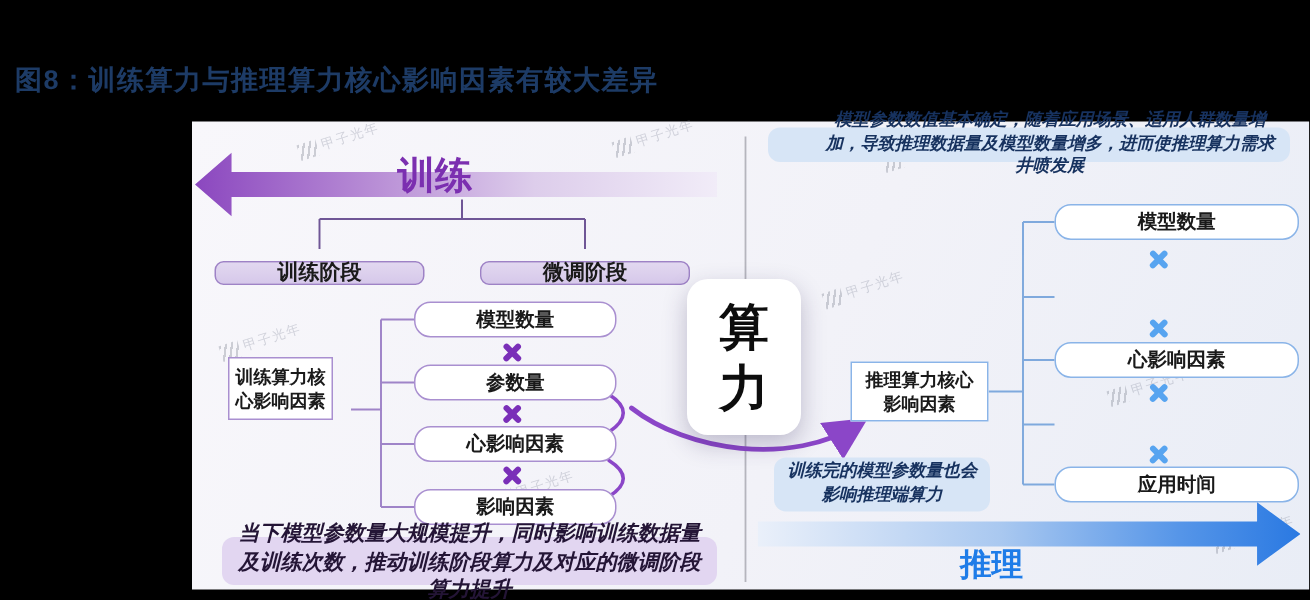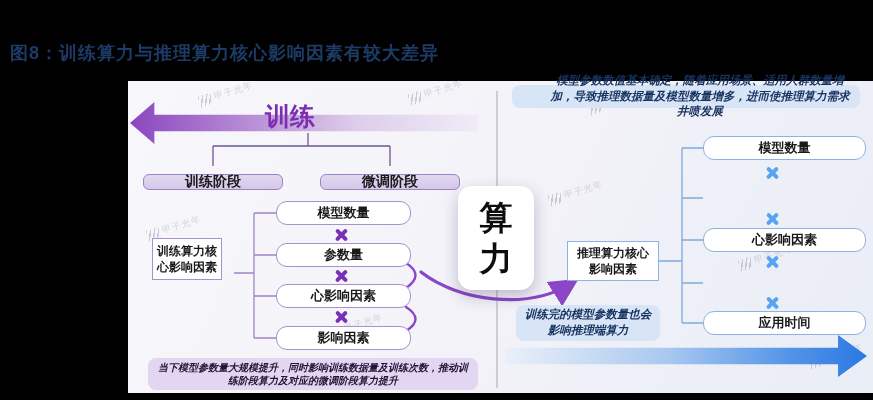--- a/index.html
+++ b/index.html
@@ -29,21 +29,21 @@
        left:148px;width:135px;}
   .b-factor{border:1.2px solid #8ab4e8;border-radius:11px;font-size:13px;height:24px;
        left:575px;width:163px;}
   .src-box{border-radius:0;font-size:12px;flex-direction:column;line-height:1.35;}
   .src-p{border:1.2px solid #a98fd0;left:24px;top:157px;width:70px;height:42px;}
   .src-b{border:1.2px solid #8ab4e8;left:439px;top:160px;width:92px;height:40px;}
 
   .note{position:absolute;box-sizing:border-box;border-radius:8px;font-style:italic;
         font-weight:bold;text-align:center;display:flex;align-items:center;
         justify-content:center;line-height:1.35;padding:2px 8px;}
-  .note-purple{background:#e2d6f1;color:#241536;left:20px;top:277px;width:330px;height:32px;font-size:10px;}
+  .note-purple{background:#e2d6f1;color:#241536;left:20px;top:277px;width:330px;height:32px;font-size:14px;}
   .note-blue-top{background:#d7e5f6;color:#17325f;left:384px;top:4px;width:348px;height:23px;font-size:11.5px;padding-left:36px;}
   .note-blue-bot{background:#d7e5f6;color:#17325f;left:388px;top:224px;width:144px;height:36px;font-size:11.5px;font-style:italic;}
 
   .power{position:absolute;left:330px;top:105px;width:76px;height:104px;background:#fff;
          border-radius:14px;box-shadow:0 6px 16px rgba(50,40,90,.28);display:flex;
          flex-direction:column;align-items:center;justify-content:center;
          font-size:33px;font-weight:800;color:#0d0d0d;line-height:1.25;}
 
   .xmark{position:absolute;width:15px;height:15px;}
   .xmark::before,.xmark::after{content:"";position:absolute;left:0;top:5.5px;width:15px;
@@ -157,15 +157,16 @@
     <div class="box b-factor" style="top:230px">应用时间</div>
 
     <span class="xmark xb" style="left:637px;top:84px"></span>
     <span class="xmark xb" style="left:637px;top:130px"></span>
     <span class="xmark xb" style="left:637px;top:173px"></span>
     <span class="xmark xb" style="left:637px;top:214px"></span>
 
     <div class="note note-blue-bot">训练完的模型参数量也会影响推理端算力</div>
 
     <div class="arrow-right"></div>
+    <div class="big-label infer-label">推理</div>
 
   </div>
 </div>
 
 </body></html>

